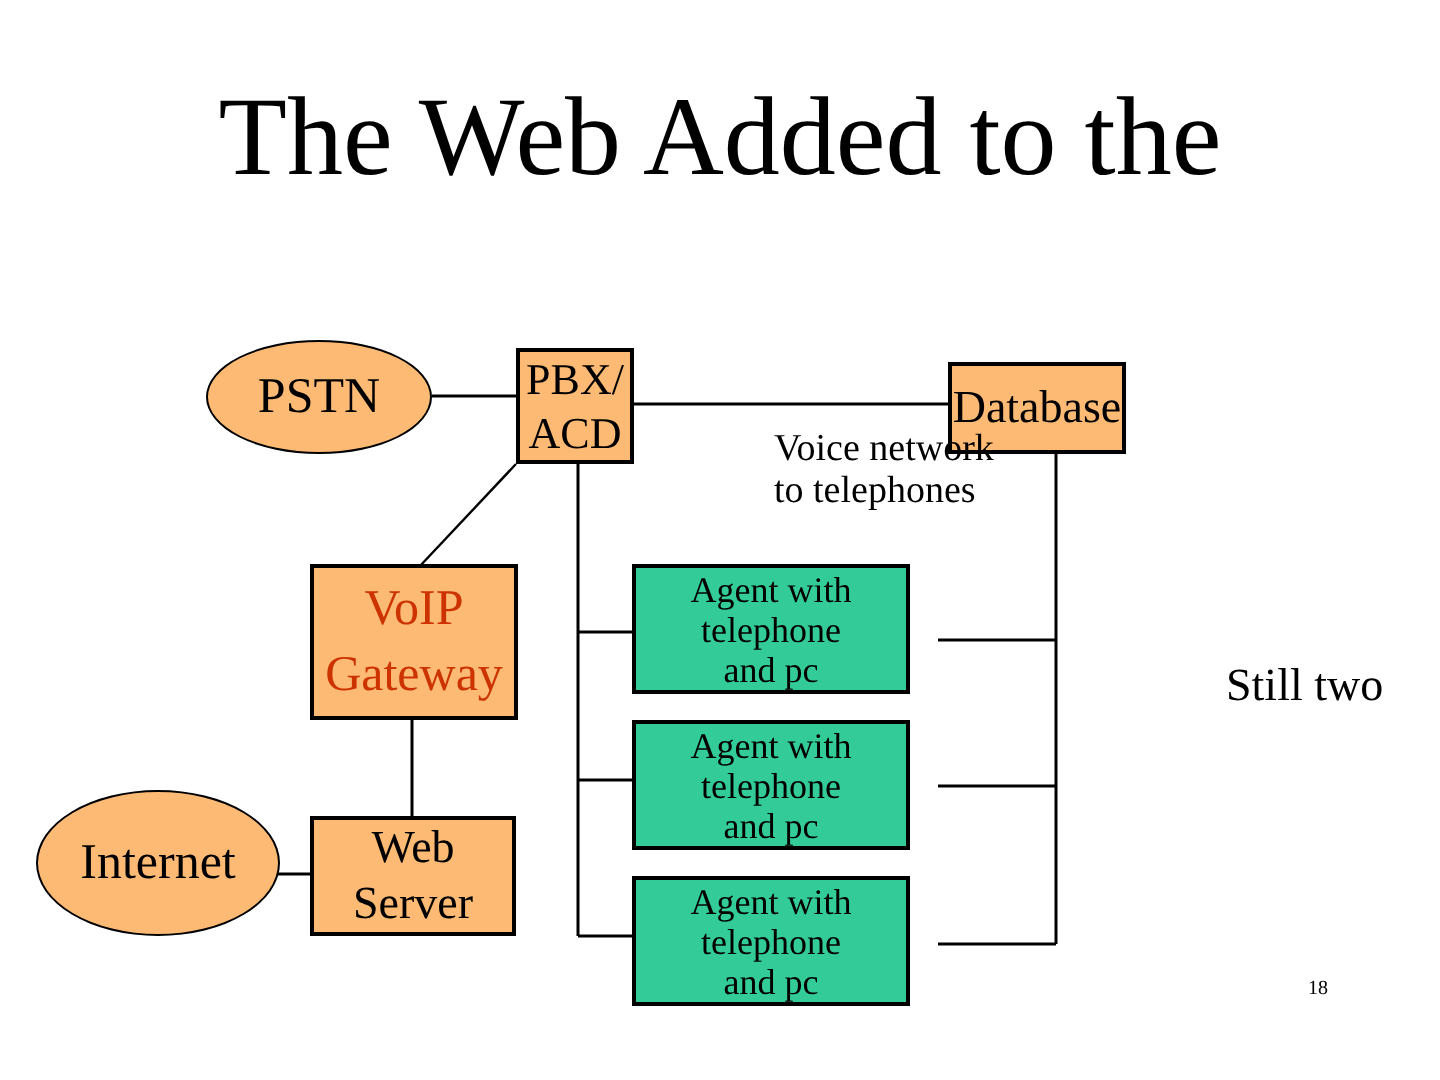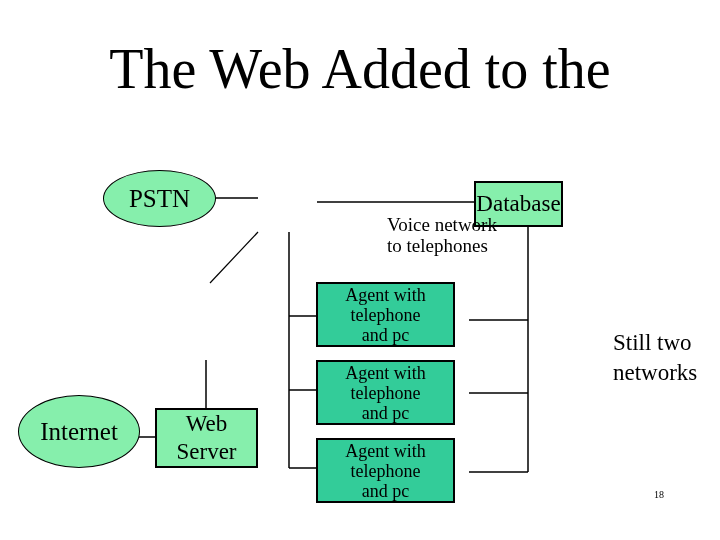--- a/index.html
+++ b/index.html
@@ -19,21 +19,21 @@
     pointer-events: none;
   }
   .node {
     position: absolute;
     box-sizing: border-box;
     display: flex;
     flex-direction: column;
     align-items: center;
     justify-content: center;
     text-align: center;
-    background: #86efac;
+    background: #fdba74;
   }
   .rect-node { border: 2px solid #000; }
   .ellipse-node { border: 1.5px solid #000; border-radius: 50%; }
 
   #title-block {
     position: absolute;
     left: 0; top: 44px;
     width: 720px;
     text-align: center;
     font-size: 56px;
@@ -97,30 +97,38 @@
   </svg>
 
   <div id="title-block">
     <div>The Web Added to the</div>
   </div>
 
   <div id="pstn" class="node ellipse-node">
     <span>PSTN</span>
   </div>
 
+  <div id="pbx-acd" class="node rect-node">
+    <span>PBX/</span>
+    <span>ACD</span>
+  </div>
 
   <div id="database" class="node rect-node">
     <span>Database</span>
   </div>
 
   <div id="voice-note" class="note">
     <div>Voice network</div>
     <div>to telephones</div>
   </div>
 
+  <div id="voip-gateway" class="node rect-node accent-text" style="color: rgb(204, 51, 0);">
+    <span>VoIP</span>
+    <span>Gateway</span>
+  </div>
 
   <div id="internet" class="node ellipse-node">
     <span>Internet</span>
   </div>
 
   <div id="web-server" class="node rect-node">
     <span>Web</span>
     <span>Server</span>
   </div>
 
@@ -137,18 +145,17 @@
   </div>
 
   <div id="agent-3" class="node agent-box" style="background: rgb(51, 204, 153);">
     <span>Agent with</span>
     <span>telephone</span>
     <span>and pc</span>
   </div>
 
   <div id="still-note" class="note">
     <div>Still two</div>
-    <div>networks</div>
   </div>
 
   <div id="page-number">18</div>
 
 </div>
 
 </body></html>

